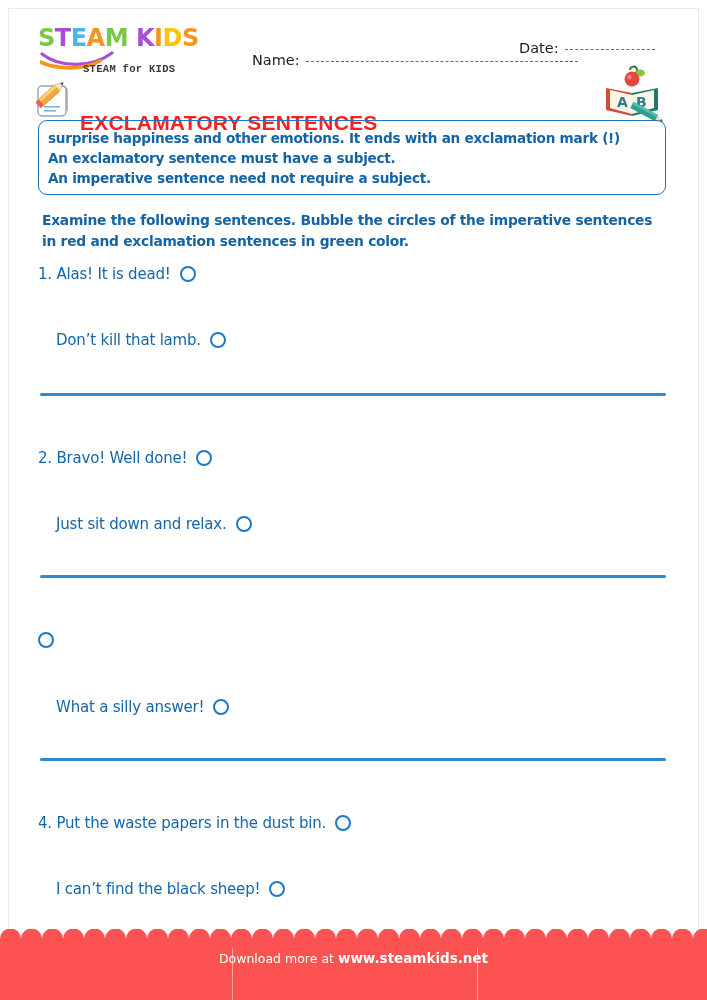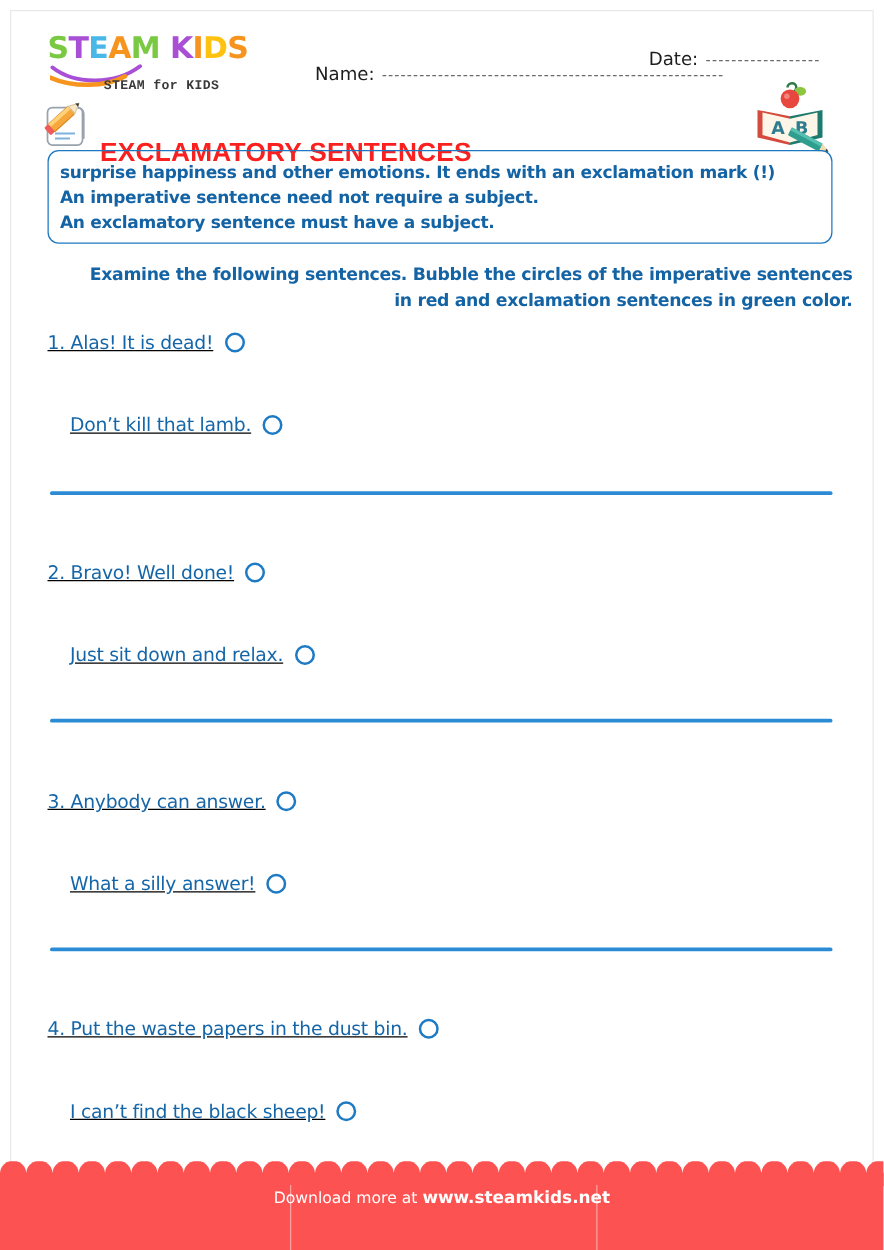--- a/index.html
+++ b/index.html
@@ -108,33 +108,31 @@
   
   .directions { position: absolute; left: 42px; top: 210px; width: 640px; }
   .directions .dline {
     font-family: "DejaVu Sans", sans-serif;
     font-size: 13.8px;
     font-weight: bold;
     color: #1464a5;
     line-height: 21px;
     letter-spacing: -0.25px;
     white-space: nowrap;
-    text-align: right;
   }
 
   
   .qblock { position: absolute; left: 0; width: 707px; }
 
   .qline {
     position: absolute;
     display: flex;
     align-items: center;
     gap: 9px;
     white-space: nowrap;
-    text-decoration: underline;
   }
   .qline.primary { left: 38px; top: 0; }
   .qline.secondary { left: 56px; top: 66px; text-align: right; }
 
   .qtext {
     font-family: "DejaVu Sans", sans-serif;
     font-size: 15px;
     color: #1566a8;
     letter-spacing: -0.2px;
   }
@@ -255,22 +253,22 @@
         <rect x="30" y="44" width="28" height="7" rx="1" fill="#2f9e8f"></rect>
         <rect x="30" y="44" width="28" height="2.6" fill="#55c0b0"></rect>
         <polygon points="58,44 65,47.5 58,51" fill="#f2dcb4"></polygon>
         <polygon points="62.5,45.9 65,47.5 62.5,49.1" fill="#3a3a3a"></polygon>
       </g>
     </svg>
   </div>
 
   <div class="info-box">
     <div class="info-line">surprise happiness and other emotions. It ends with an exclamation mark (!)</div>
+    <div class="info-line">An exclamatory sentence must have a subject.</div>
     <div class="info-line">An imperative sentence need not require a subject.</div>
-    <div class="info-line">An exclamatory sentence must have a subject.</div>
   </div>
 
   <div class="directions">
     <div class="dline">Examine the following sentences. Bubble the circles of the imperative sentences</div>
     <div class="dline">in red and exclamation sentences in green color.</div>
   </div>
 
   <div class="qblock" style="top:265px;">
     <div class="qline primary">
       <span class="qtext">1. Alas! It is dead!</span>
@@ -290,21 +288,20 @@
     </div>
     <div class="qline secondary">
       <span class="qtext">Just sit down and relax.</span>
       <span class="bubble"></span>
     </div>
   </div>
   <div class="divider" style="top:575px;"></div>
 
   <div class="qblock" style="top:632px;">
     <div class="qline primary">
-      <span class="qtext">3. Anybody can answer.</span>
       <span class="bubble"></span>
     </div>
     <div class="qline secondary">
       <span class="qtext">What a silly answer!</span>
       <span class="bubble"></span>
     </div>
   </div>
   <div class="divider" style="top:758px;"></div>
 
   <div class="qblock" style="top:814px;">

